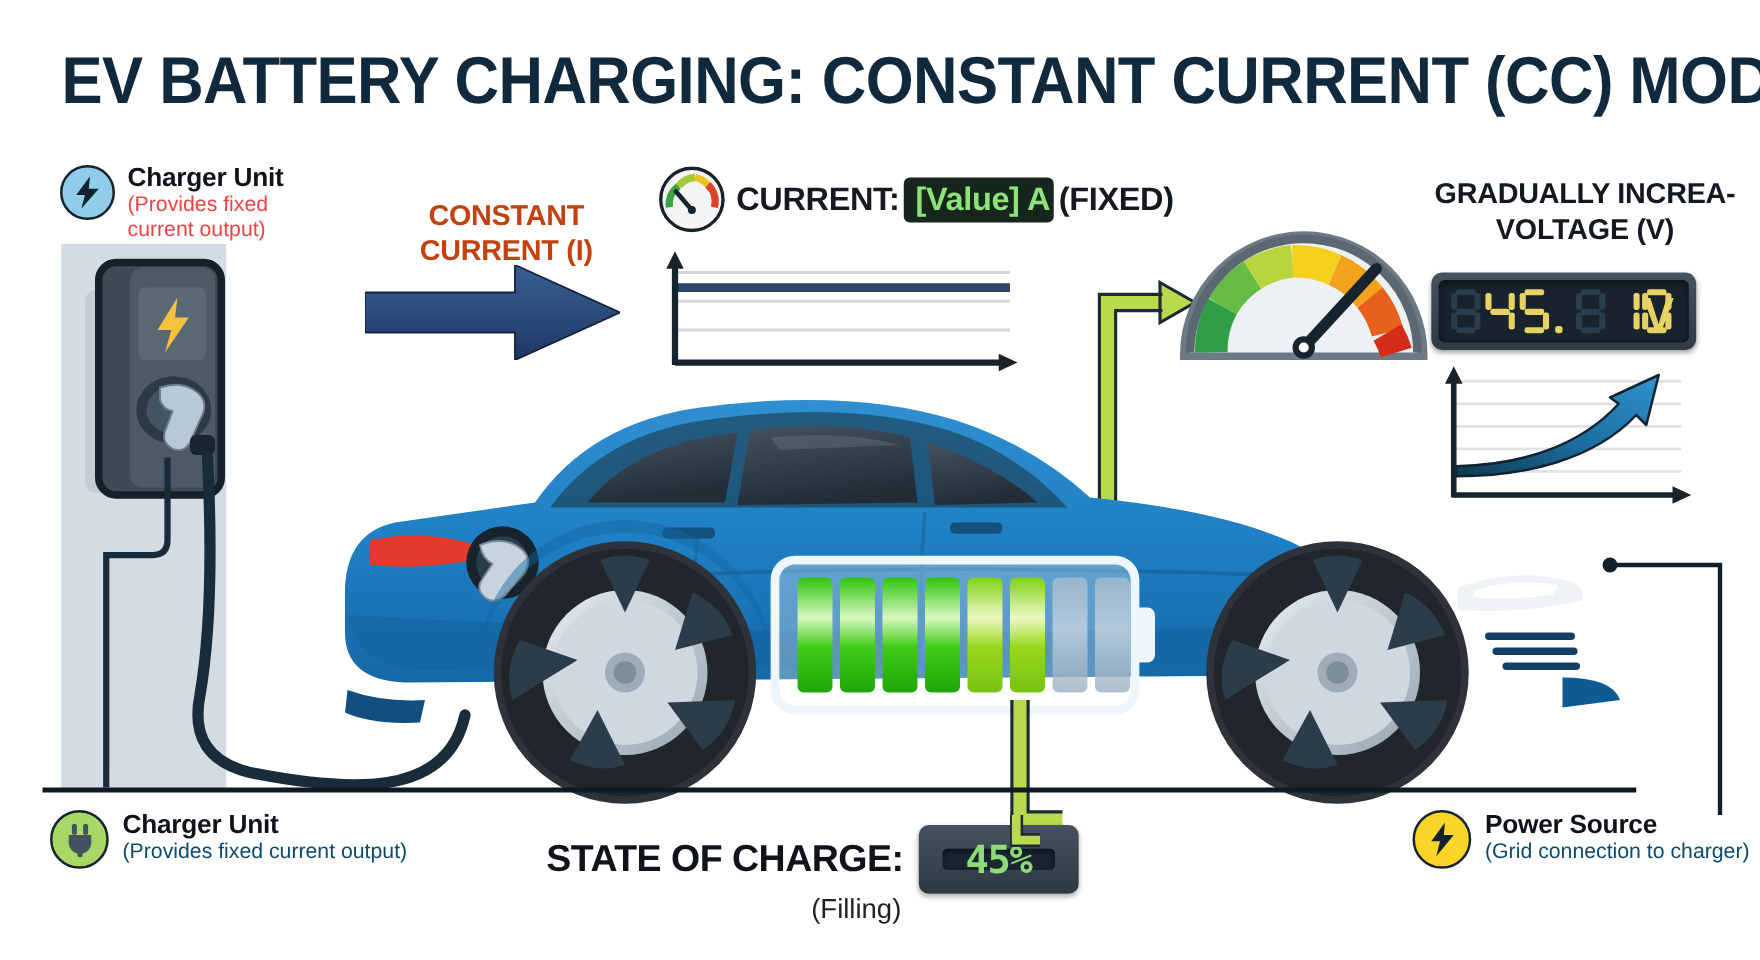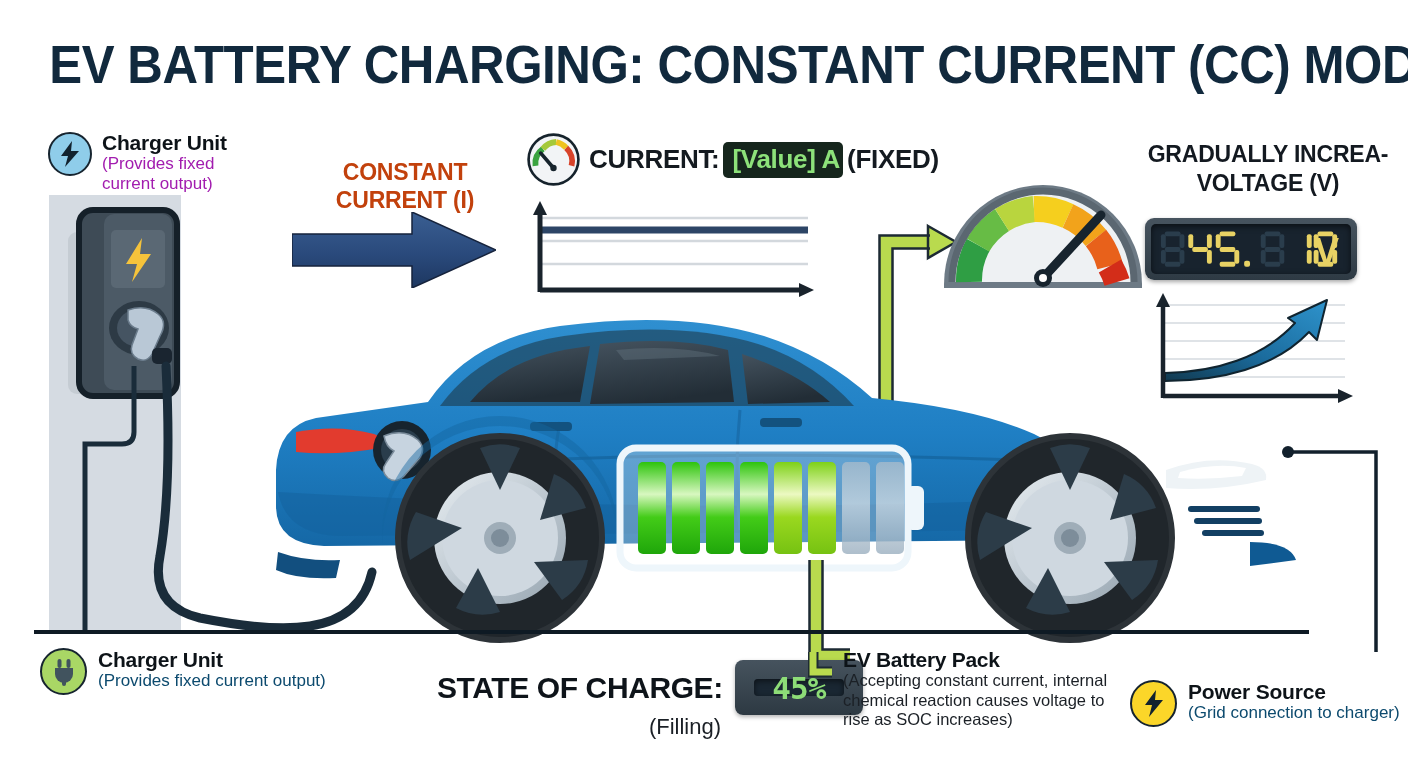--- a/index.html
+++ b/index.html
@@ -31,21 +31,21 @@
   
   #tl-callout { left: 48px; top: 130px; width: 300px; display: flex; gap: 10px; align-items: flex-start; }
   #tl-badge {
     width: 44px; height: 44px; border-radius: 50%;
     background: #8fcdea; border: 2.5px solid #16242f;
     display: flex; align-items: center; justify-content: center;
     flex: 0 0 auto; margin-top: 2px;
   }
   #tl-callout .txt { padding-top: 1px; }
   #tl-callout .t1 { font-size: 21px; font-weight: 700; color: #0d1318; line-height: 23px; letter-spacing: -0.2px;}
-  #tl-callout .t2 { font-size: 17px; color: #a21caf; line-height: 20px; }
+  #tl-callout .t2 { font-size: 17px; color: #ef4444; line-height: 20px; }
 
   
   #cc-label {
     left: 300px; top: 158px; width: 210px; text-align: center;
     font-size: 23px; line-height: 28px; font-weight: 600; color: #c2410c;
     letter-spacing: -0.2px;
   }
   #cc-arrow { left: 292px; top: 212px; }
 
   
@@ -100,21 +100,21 @@
     width: 47px; height: 47px; border-radius: 50%;
     border: 2.5px solid #16242f; flex: 0 0 auto;
     display: flex; align-items: center; justify-content: center;
   }
   .bot-t1 { font-size: 21px; font-weight: 700; color: #0d1318; line-height: 23px; letter-spacing: -0.2px; }
   .bot-t2 { font-size: 17px; color: #0c4a6e; line-height: 20px; }
 
   #bl-charger { left: 40px; top: 648px; }
   #bl-charger .bot-badge { background: #a9d765; }
 
-  #bl-power { left: 1130px; top: 680px; }
+  #bl-power { left: 1130px; top: 648px; }
   #bl-power .bot-badge { background: #fbd629; }
 
   
   #soc-wrap { left: 437px; top: 660px; display: flex; align-items: flex-start; gap: 12px; }
   #soc-label { font-size: 30px; font-weight: 700; color: #0e141a; letter-spacing: -0.4px; padding-top: 11px; }
   #soc-lcd {
     width: 128px; height: 55px; border-radius: 8px;
     background: linear-gradient(#46535e, #2d3942);
     padding: 19px;
     box-shadow: 0 2px 4px rgba(0,0,0,.3);
@@ -515,26 +515,20 @@
       <div class="scr">45%</div>
     </div>
   </div>
   <div id="soc-filling" class="abs">(Filling)</div>
 
   <div id="bp-callout" class="abs">
     <svg id="bp-elbow" viewBox="0 0 26 28">
       <path d="M5 2 L5 22 L24 22" fill="none" stroke="#b9da4e" stroke-width="9"></path>
       <path d="M0.5 2 L0.5 26.5 L24 26.5 M9.5 2 L9.5 17.5 L24 17.5" fill="none" stroke="#1d2a33" stroke-width="2"></path>
     </svg>
-    <div>
-      <div id="bp-t1">EV Battery Pack</div>
-      <div id="bp-t2">(Accepting constant current, internal</div>
-      <div id="bp-t2">chemical reaction causes voltage to</div>
-      <div id="bp-t2">rise as SOC increases)</div>
-    </div>
   </div>
 
   <div id="bl-power" class="abs bot-callout">
     <div class="bot-badge">
       <svg width="22" height="27" viewBox="0 0 22 27" aria-hidden="true">
         <polygon points="13,0 2,15 9,15 6,27 20,10 12,10" fill="#12222e"></polygon>
       </svg>
     </div>
     <div>
       <div class="bot-t1">Power Source</div>

